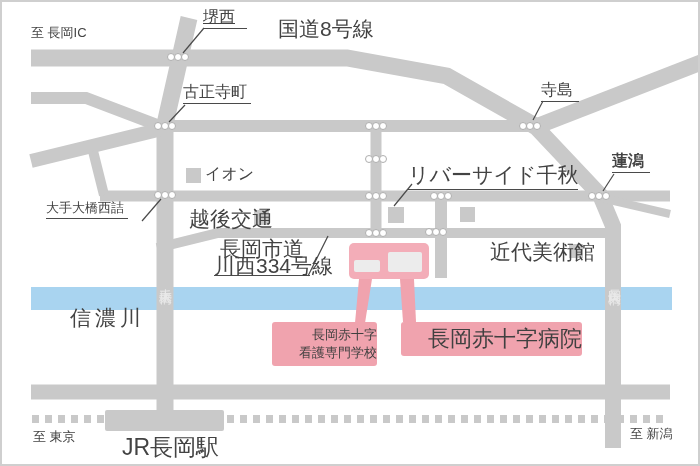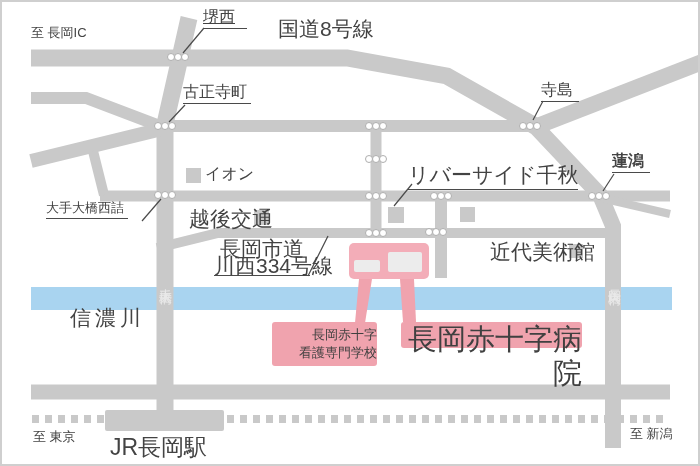--- a/index.html
+++ b/index.html
@@ -21,21 +21,21 @@
   .callout{stroke:var(--callout,#4a4a4a);stroke-width:1.2;fill:none;}
   .lbl{position:absolute;white-space:nowrap;line-height:1.15;}
   .u{border-bottom:1.5px solid var(--callout,#4a4a4a);padding-bottom:2px;}
   .fs13{font-size:13px;}.fs15{font-size:21px;}.fs155{font-size:13px;}
   .fs16{font-size:16px;}.fs21{font-size:21px;}.fs23{font-size:23px;}
   .vtext{writing-mode:vertical-rl;text-orientation:upright;color:var(--bridgetext,#e9e9e9);
          font-size:13px;letter-spacing:1px;}
   .pinkbox{position:absolute;background:var(--pink,#f0a3ae);color:#404040;text-align:right;
            border-radius:3px;}
   #school-box{left:270px;top:320px;width:105px;height:44px;font-size:13px;line-height:18px;padding-top:4px;box-sizing:border-box;}
-  #hospital-box{left:399px;top:320px;width:181px;height:26px;font-size:29px;line-height:34px;}
+  #hospital-box{left:399px;top:320px;width:181px;height:34px;font-size:22px;line-height:34px;}
   .two-line span{display:block;}
   #municipal{left:212px;top:238px;width:96px;text-align:center;line-height:17px;
              border-bottom:1.5px solid var(--callout,#4a4a4a);padding-bottom:1px;}
 </style>
 </head>
 <body>
 
 <div id="map">
 
   <svg width="700" height="466" viewBox="0 0 700 466">
@@ -153,16 +153,16 @@
     <span>川西334号線</span>
   </div>
   <div class="lbl fs21" style="left:68px;top:304px;letter-spacing:4px;">信濃川</div>
   <div class="lbl vtext" style="left:155px;top:276px;">大手大橋</div>
   <div class="lbl vtext" style="left:604px;top:277px;">長岡大橋</div>
   <div class="pinkbox two-line" id="school-box">
     <span>長岡赤十字</span>
     <span>看護専門学校</span>
   </div>
   <div class="pinkbox" id="hospital-box">長岡赤十字病院</div>
-  <div class="lbl fs23" style="left:108px;top:432px;">JR長岡駅</div>
+  <div class="lbl fs23" style="left:120px;top:432px;">JR長岡駅</div>
   <div class="lbl fs13" style="left:31px;top:428px;">至 東京</div>
   <div class="lbl fs13" style="left:628px;top:425px;">至 新潟</div>
 </div>
 
 </body></html>

